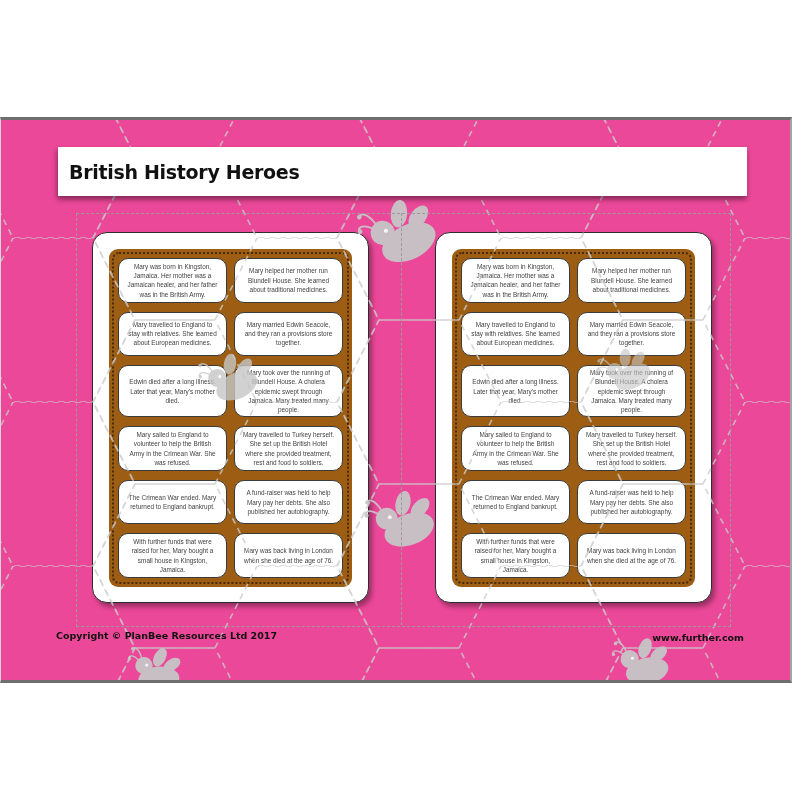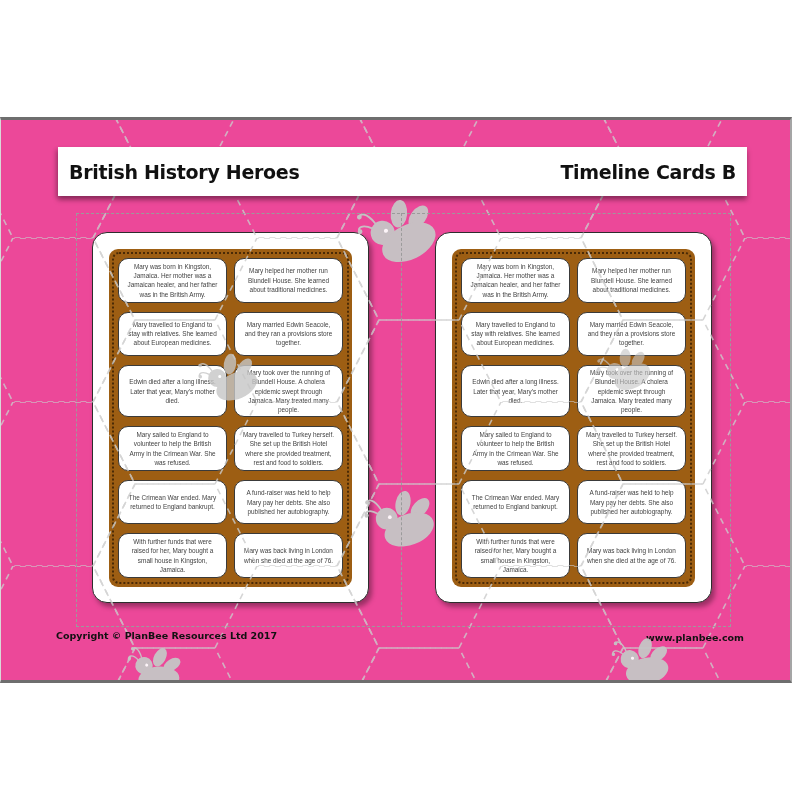--- a/index.html
+++ b/index.html
@@ -175,28 +175,27 @@
           <path d="M0 82 L42 0 L122 0 L164 82 L122 164 L42 164 Z"></path>
           <path d="M0 82 L42 0 L122 0 L164 82 L122 164 L42 164 Z" transform="translate(122,82)"></path>
           <path d="M0 82 L42 0 L122 0 L164 82 L122 164 L42 164 Z" transform="translate(122,-82)"></path>
         </pattern>
       </defs>
       <rect x="0" y="0" width="789" height="560" fill="url(#hexpat)"></rect>
     </svg>
 
     <div class="banner">
       <span>British History Heroes</span>
-      <span>Timeline Cards B</span>
     </div>
 
     <div class="print-area"></div>
     <div class="fold-line"></div>
 
     <span class="copyright">Copyright © PlanBee Resources Ltd 2017</span>
-    <span class="website">www.planbee.com</span>
+    <span class="website">www.further.com</span>
 
     <svg class="bee bee-top-center" viewBox="0 0 100 80">
         <use href="#bee-shape"></use>
       </svg>
     <svg class="bee bee-mid-center" viewBox="0 0 100 80">
         <use href="#bee-shape"></use>
       </svg>
     <svg class="bee bee-left-card" viewBox="0 0 100 80">
         <use href="#bee-shape"></use>
       </svg>

